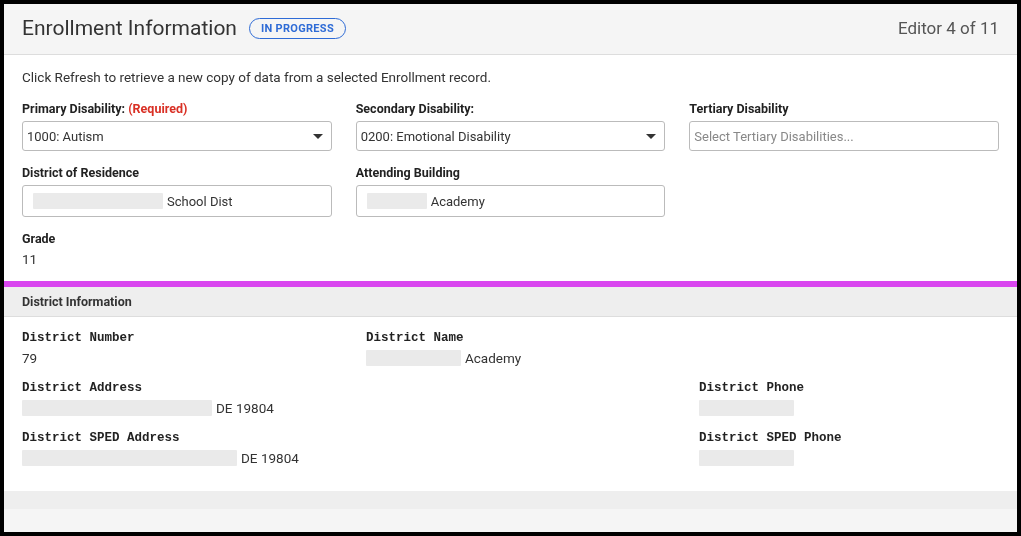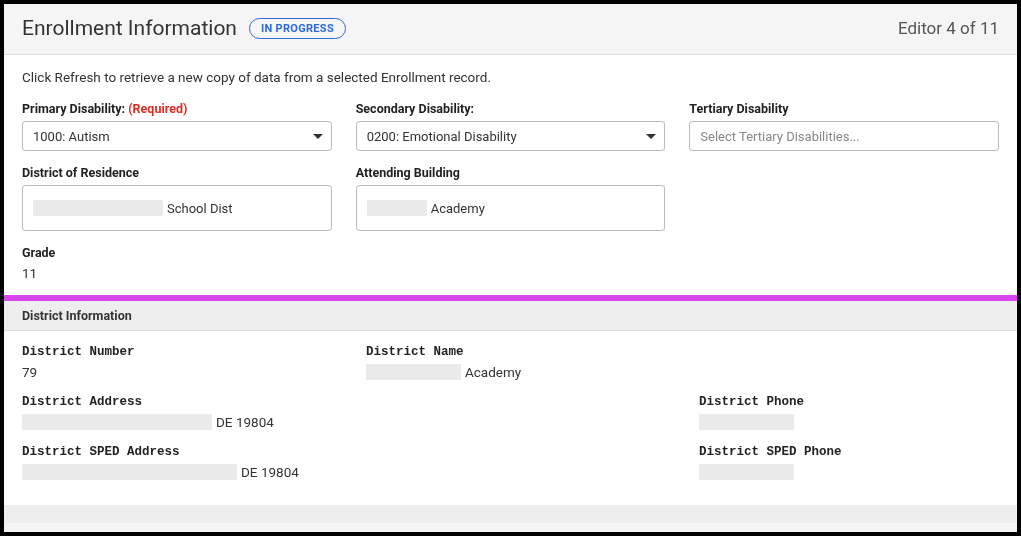--- a/index.html
+++ b/index.html
@@ -78,37 +78,37 @@
       font-weight: 700;
     }
     .select-box {
       display: flex;
       align-items: center;
       justify-content: space-between;
       border: 1px solid #bbb;
       border-radius: 3px;
       background: #fff;
       height: 30px;
-      padding: 0 8px 0 10px;
+      padding: 0 8px 0 4px;
       font-size: 13px;
       color: #333;
       cursor: pointer;
     }
     .select-box.placeholder { color: #888; }
     .caret-down {
       width: 0; height: 0;
       border-left: 5px solid transparent;
       border-right: 5px solid transparent;
       border-top: 5px solid #333;
     }
     .text-input {
       border: 1px solid #bbb;
       border-radius: 3px;
       background: #fff;
-      height: 46px;
+      height: 32px;
       padding: 0 10px;
       font-size: 13px;
       color: #333;
       display: flex;
       align-items: center;
       gap: 4px;
     }
     .redacted {
       display: inline-block;
       background: #eaeaea;

